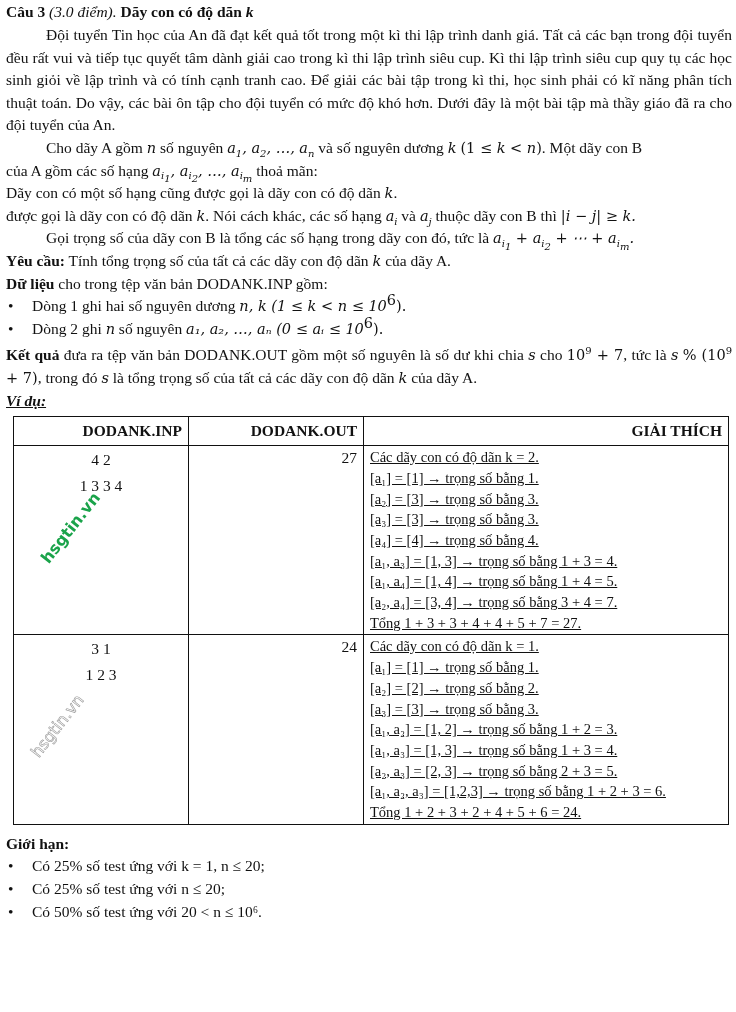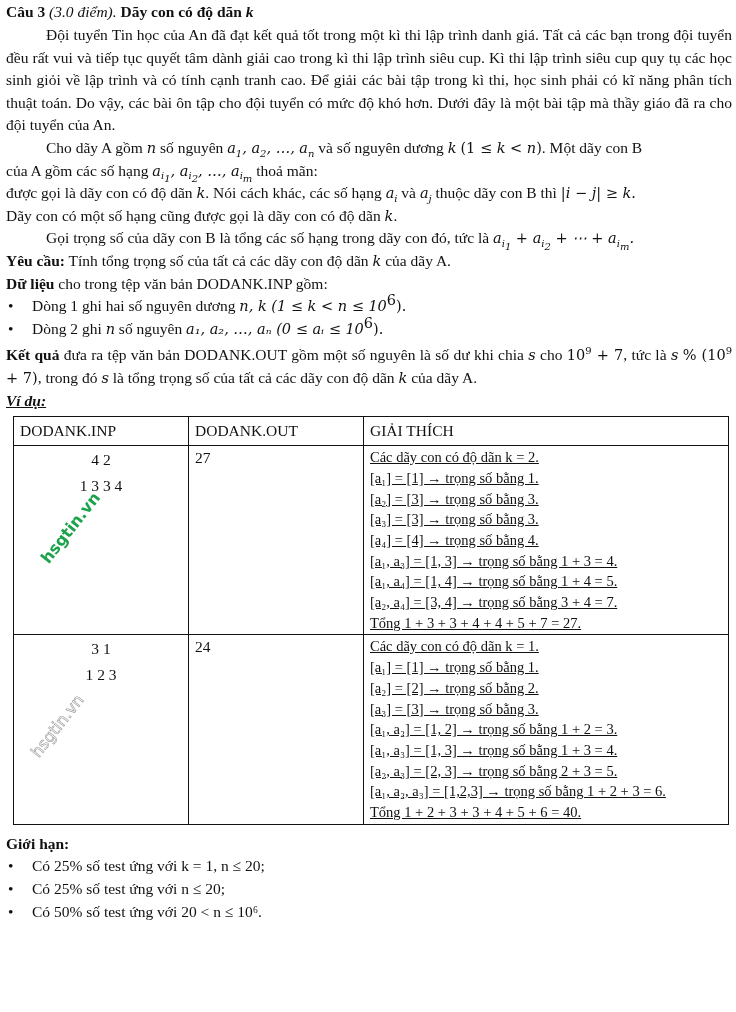--- a/index.html
+++ b/index.html
@@ -24,23 +24,23 @@
     .bullets { margin: 0; padding: 0; list-style: none; }
     .bullets li { position: relative; padding-left: 26px; }
     .bullets li::before { content: "\2022"; position: absolute; left: 2px; }
     .label-bold { font-weight: bold; }
     .vidu { font-style: italic; text-decoration: underline; font-weight: bold; }
     table.ex {
       border-collapse: collapse; margin-top: 4px; margin-left: 7px; width: 716px;
       font-size: 15.5px;
     }
     table.ex th, table.ex td { border: 1.5px solid #111; vertical-align: top; padding: 1px 6px; }
-    table.ex th { font-weight: normal; text-align: left; height: 26px; vertical-align: middle; }
+    table.ex th { font-weight: bold; text-align: right; height: 26px; vertical-align: middle; }
     table.ex td.c1 { width: 162px; text-align: center; }
-    table.ex td.c2 { width: 162px; }
+    table.ex td.c2 { width: 162px; text-align: right; }
     table.ex td.c3 { font-size: 14.5px; line-height: 20.7px; text-decoration: underline; }
     .inp-line { line-height: 26px; }
     .watermark {
       position: absolute; font-family: "DejaVu Sans", sans-serif; font-weight: bold;
       font-size: 16px; transform: rotate(-52deg); transform-origin: left bottom;
       pointer-events: none;
     }
     .wm1 { left: 54px; top: 546px; color: #1aa34a; }
     .wm2 { left: 44px; top: 740px; color: transparent; -webkit-text-stroke: 0.6px #9a9a9a; font-weight: normal; }
     .section { margin-top: 4px; }
@@ -68,31 +68,31 @@
     <span class="m">k</span> <span class="mr">(1 ≤ <i>k</i> &lt; <i>n</i>)</span><span>. Một dãy con B</span>
   </p>
   <p>
     <span>của A gồm các số hạng</span>
     <span class="m">a<sub>i<sub>1</sub></sub>, a<sub>i<sub>2</sub></sub>, …, a<sub>i<sub>m</sub></sub></span>
     <span>thoả mãn:</span>
   </p>
 
 
   <p>
+    <span>Dãy con có một số hạng cũng được gọi là dãy con có độ dãn</span>
+    <span class="m">k</span>.
+  </p>
+  <p>
     <span>được gọi là dãy con có độ dãn</span>
     <span class="m">k</span><span>. Nói cách khác, các số hạng</span>
     <span class="m">a<sub>i</sub></span>
     <span>và</span>
     <span class="m">a<sub>j</sub></span>
     <span>thuộc dãy con B thì</span>
     <span class="m">|i − j| ≥ k.</span>
-  </p>
-  <p>
-    <span>Dãy con có một số hạng cũng được gọi là dãy con có độ dãn</span>
-    <span class="m">k</span>.
   </p>
   <p class="indent">
     <span>Gọi trọng số của dãy con B là tổng các số hạng trong dãy con đó, tức là</span>
     <span class="m">a<sub>i<sub>1</sub></sub> + a<sub>i<sub>2</sub></sub> + ⋯ + a<sub>i<sub>m</sub></sub>.</span>
   </p>
 
   <p>
     <span class="label-bold">Yêu cầu:</span>
     <span>Tính tổng trọng số của tất cả các dãy con độ dãn</span>
     <span class="m">k</span>
@@ -166,21 +166,21 @@
         <td class="c2">24</td>
         <td class="c3">
           <div>Các dãy con có độ dãn k = 1.</div>
           <div>[a₁] = [1] → trọng số bằng 1.</div>
           <div>[a₂] = [2] → trọng số bằng 2.</div>
           <div>[a₃] = [3] → trọng số bằng 3.</div>
           <div>[a₁, a₂] = [1, 2] → trọng số bằng 1 + 2 = 3.</div>
           <div>[a₁, a₃] = [1, 3] → trọng số bằng 1 + 3 = 4.</div>
           <div>[a₂, a₃] = [2, 3] → trọng số bằng 2 + 3 = 5.</div>
           <div>[a₁, a₂, a₃] = [1,2,3] → trọng số bằng 1 + 2 + 3 = 6.</div>
-          <div>Tổng 1 + 2 + 3 + 3 + 4 + 5 + 6 = 40.</div>
+          <div>Tổng 1 + 2 + 3 + 2 + 4 + 5 + 6 = 24.</div>
         </td>
       </tr>
     </tbody>
   </table>
 
   <p class="label-bold section" style="margin-top:8px;">Giới hạn:</p>
   <ul class="bullets">
     <li>Có 25% số test ứng với k = 1, n ≤ 20;</li>
     <li>Có 25% số test ứng với  n ≤ 20;</li>
     <li>Có 50% số test ứng với  20 &lt; n ≤ 10⁶.</li>

